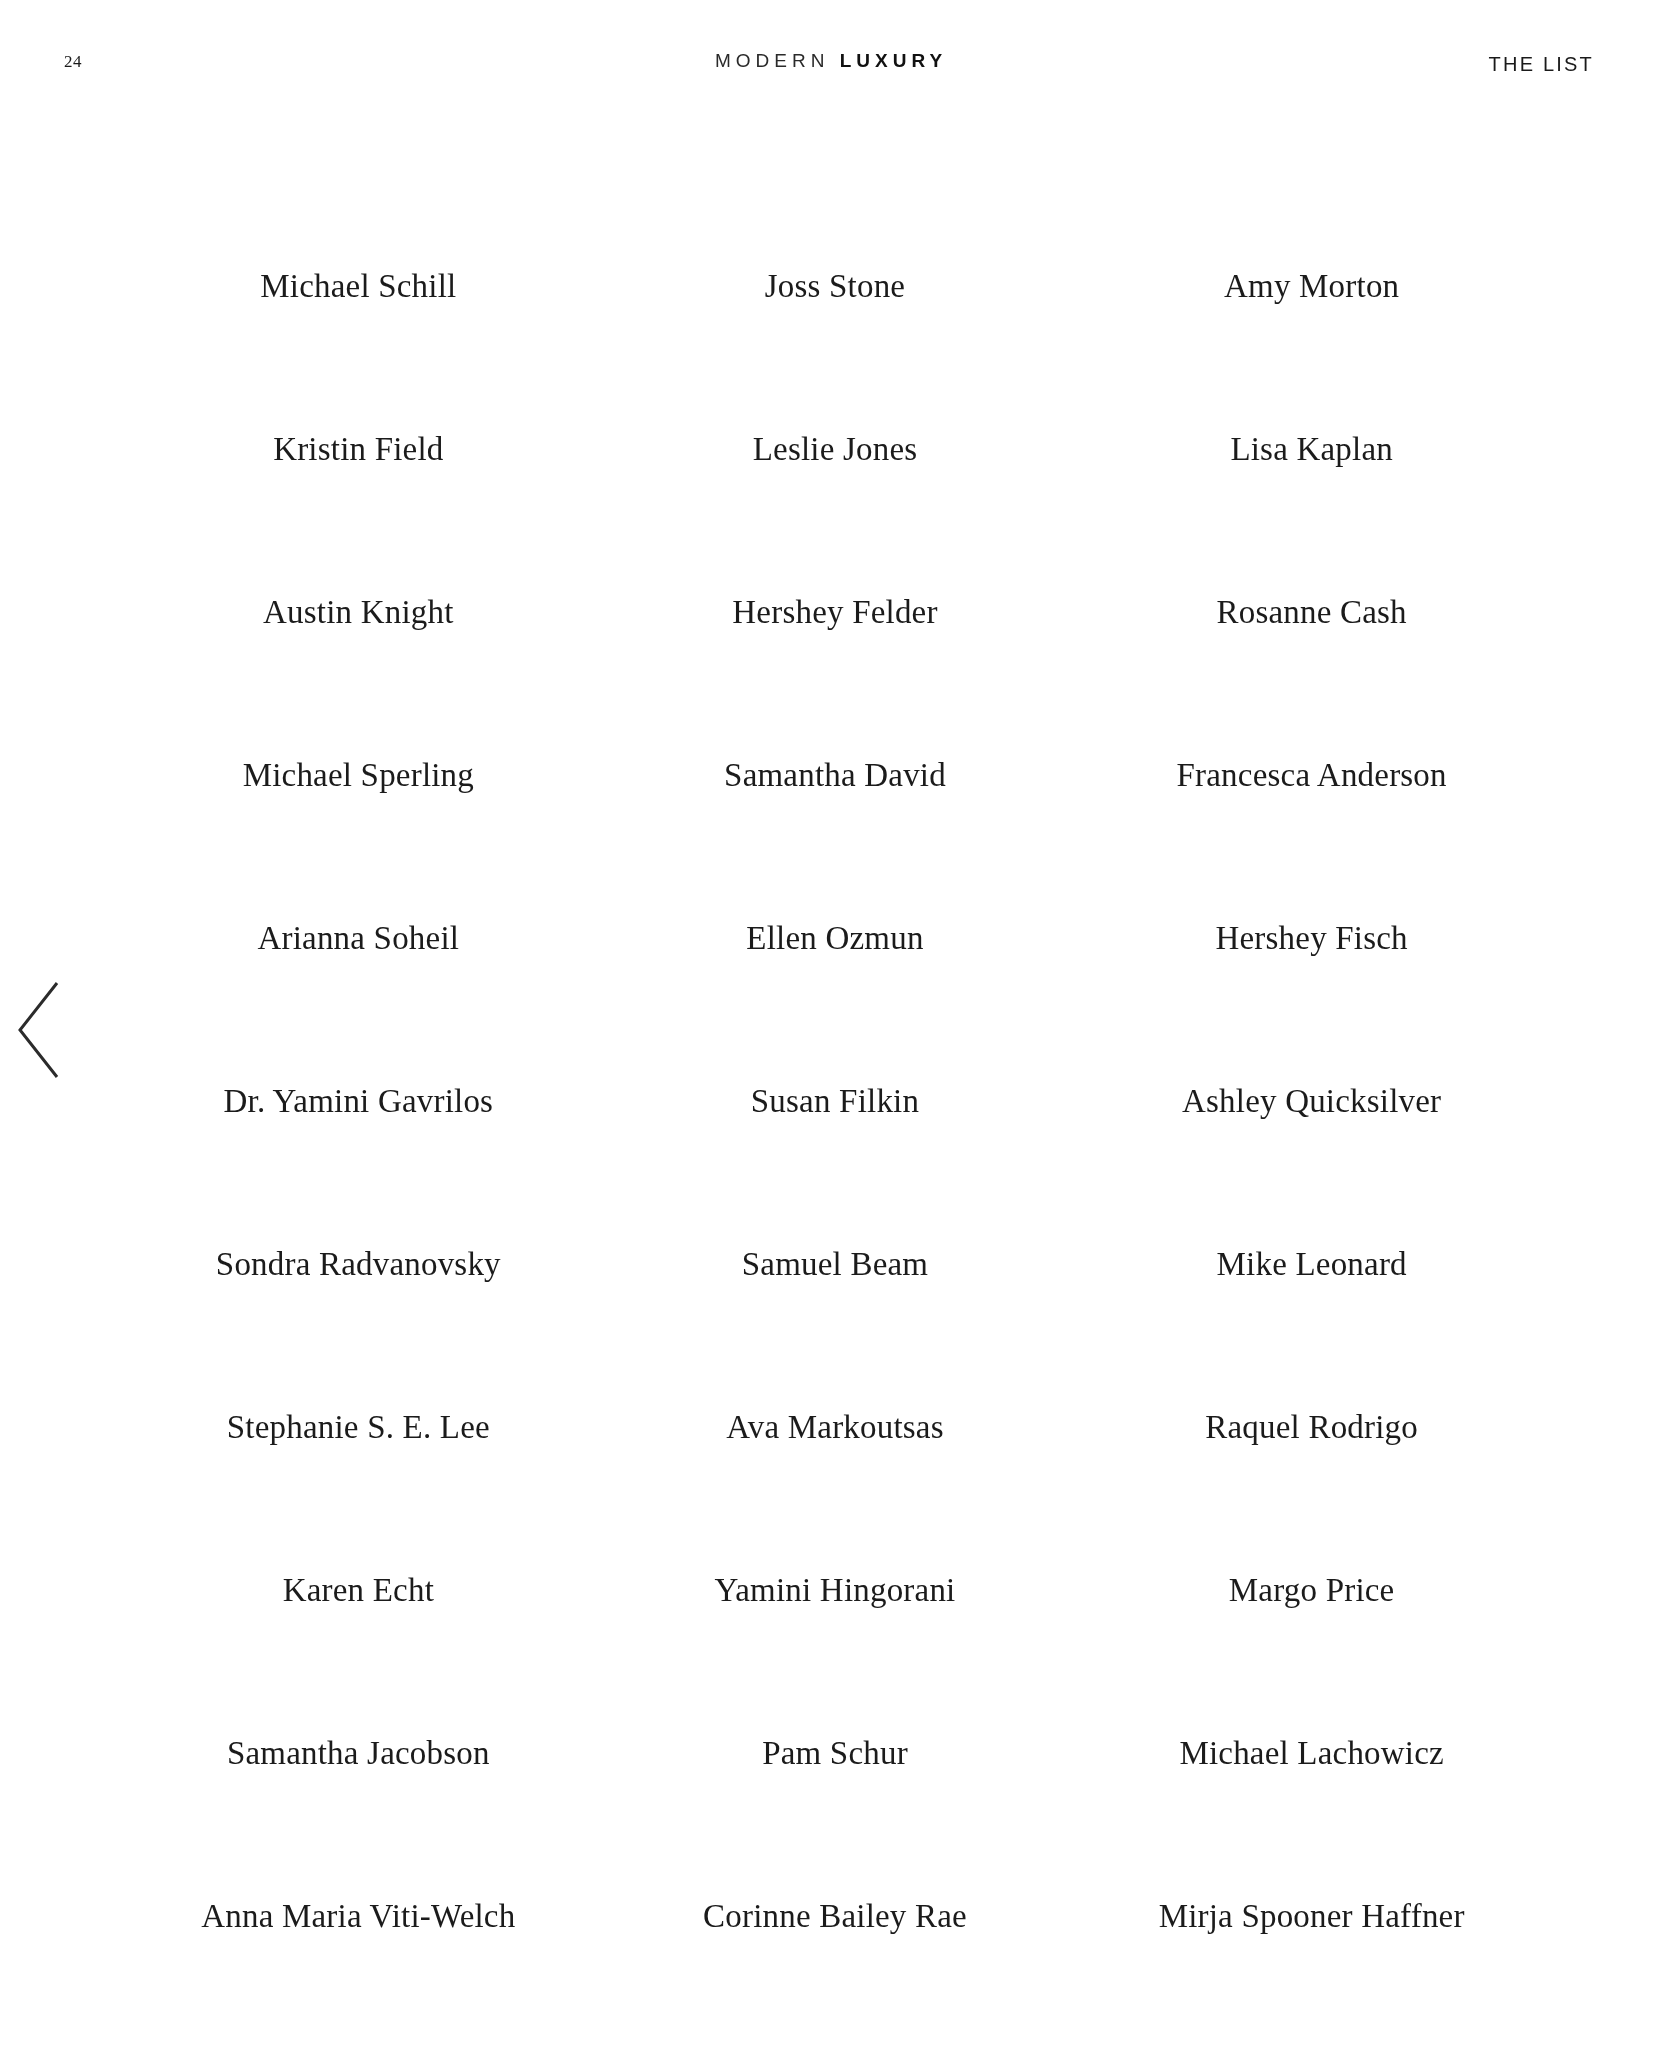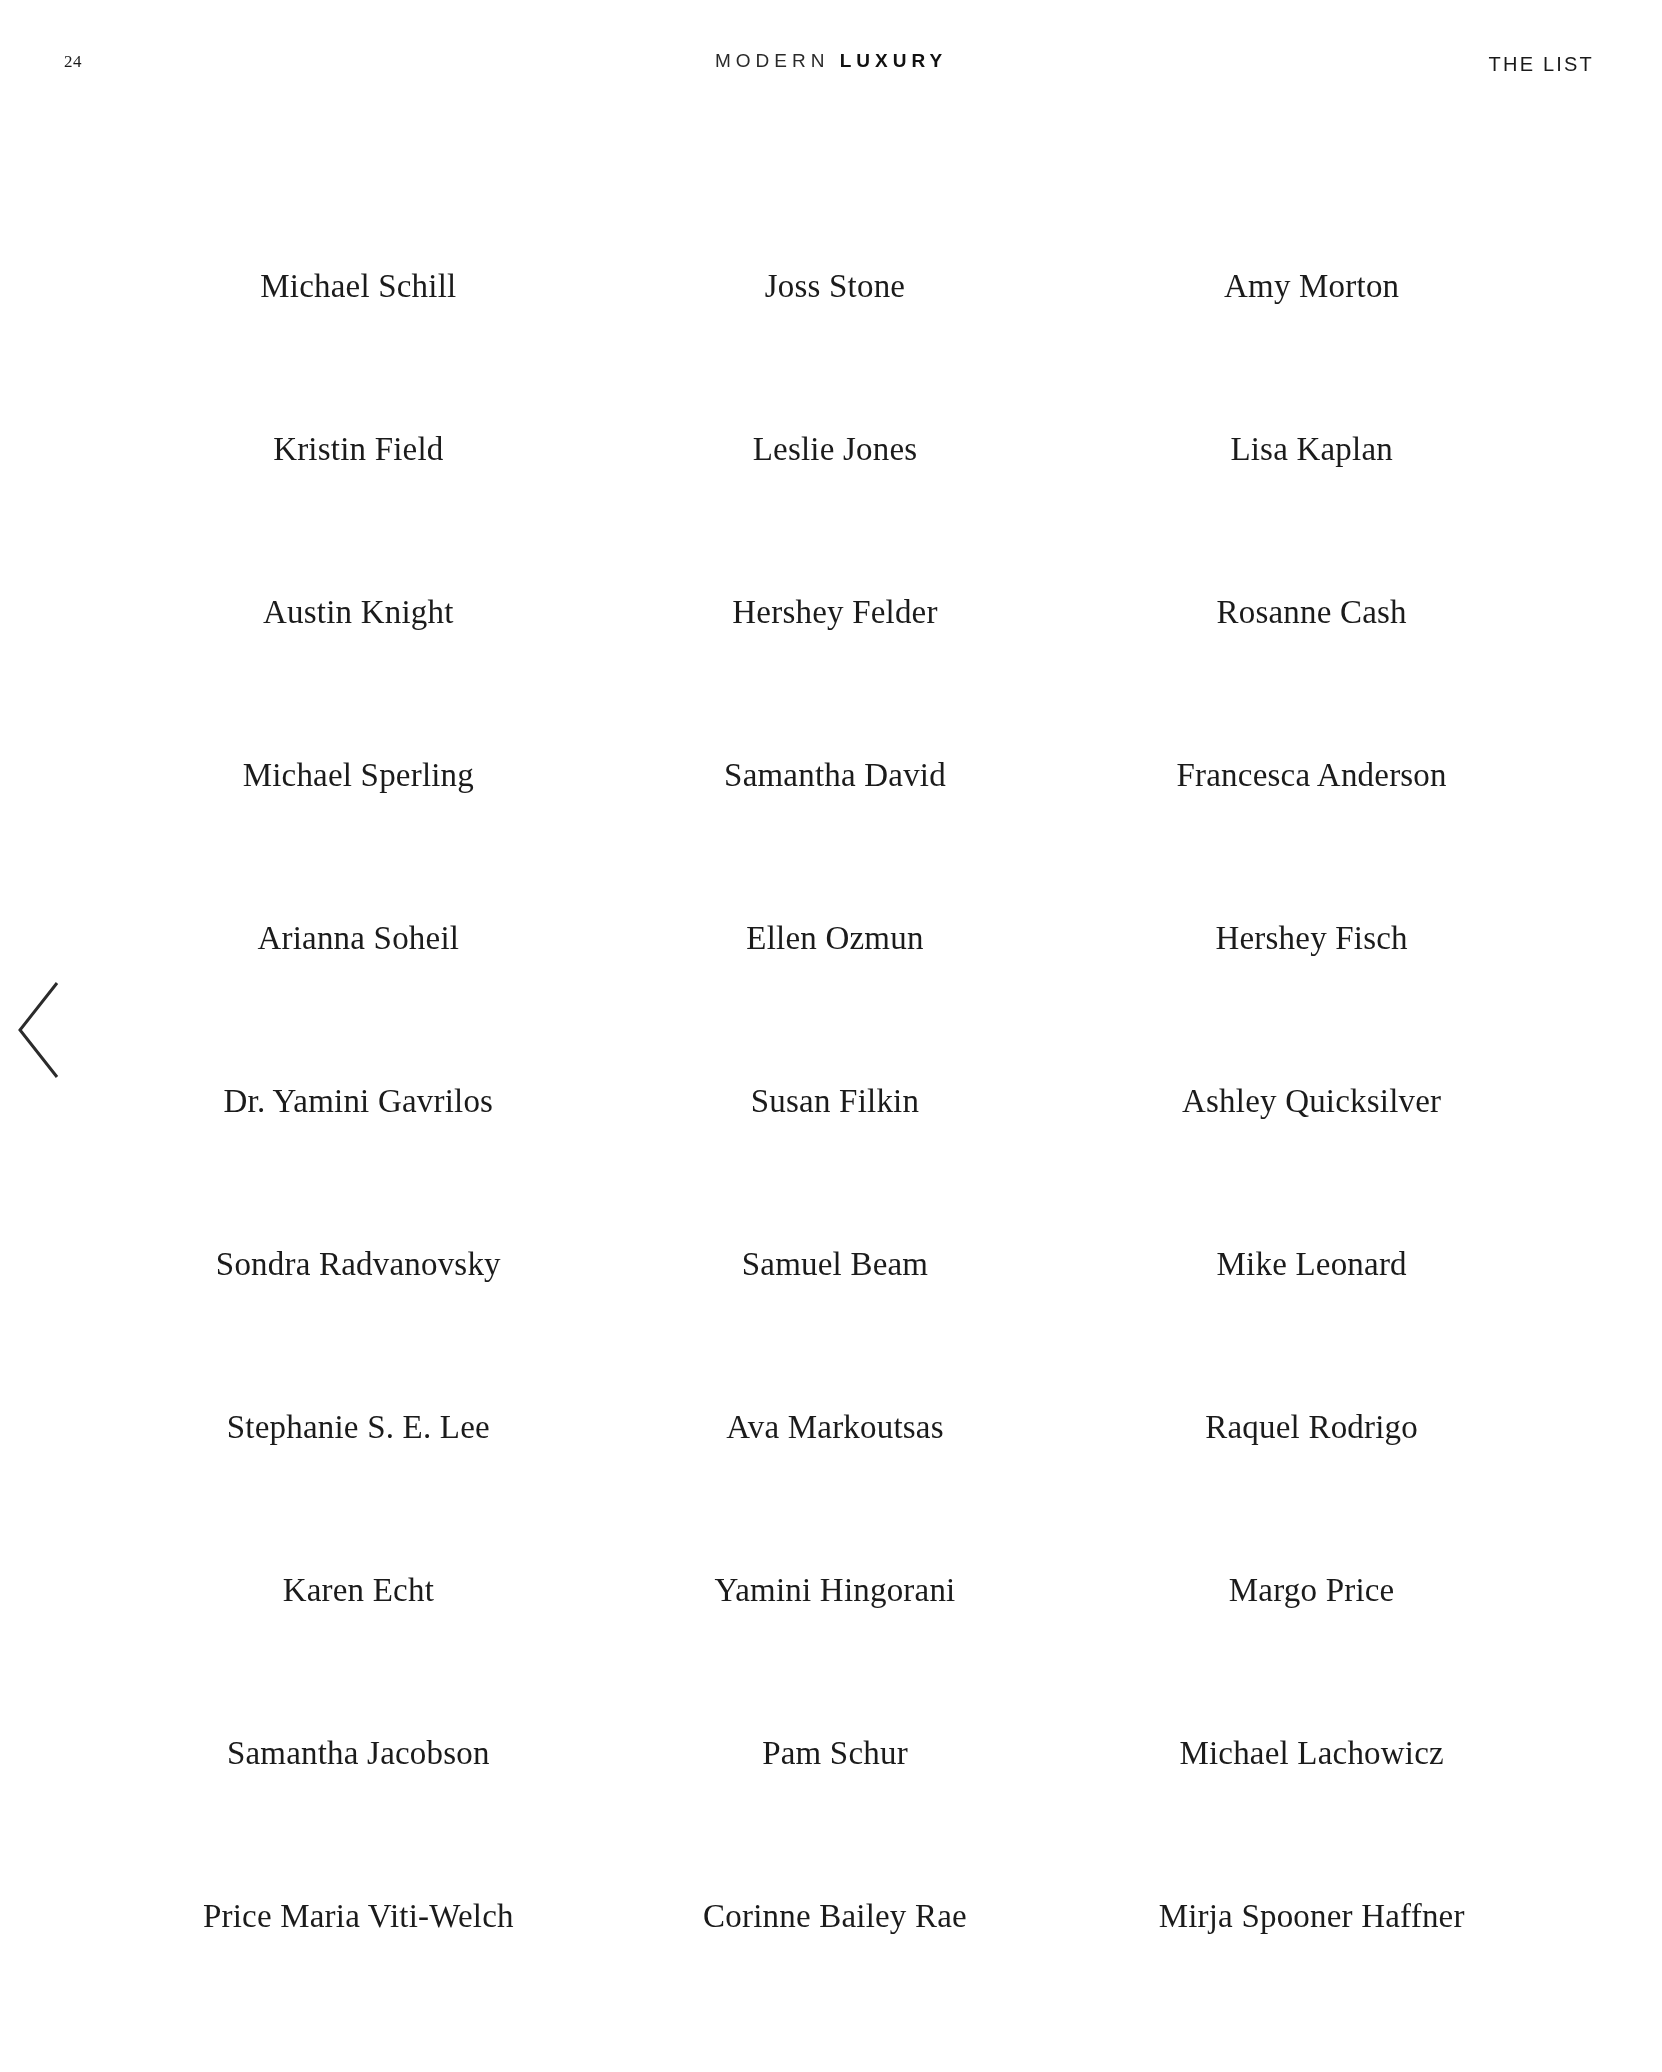--- a/index.html
+++ b/index.html
@@ -155,16 +155,16 @@
   <div class="name-cell">Raquel Rodrigo</div>
 
   <div class="name-cell">Karen Echt</div>
   <div class="name-cell">Yamini Hingorani</div>
   <div class="name-cell">Margo Price</div>
 
   <div class="name-cell">Samantha Jacobson</div>
   <div class="name-cell">Pam Schur</div>
   <div class="name-cell">Michael Lachowicz</div>
 
-  <div class="name-cell">Price Maria Viti-Welch</div>
+  <div class="name-cell">Anna Maria Viti-Welch</div>
   <div class="name-cell">Corinne Bailey Rae</div>
   <div class="name-cell">Mirja Spooner Haffner</div>
 </div>
 
 </body></html>

